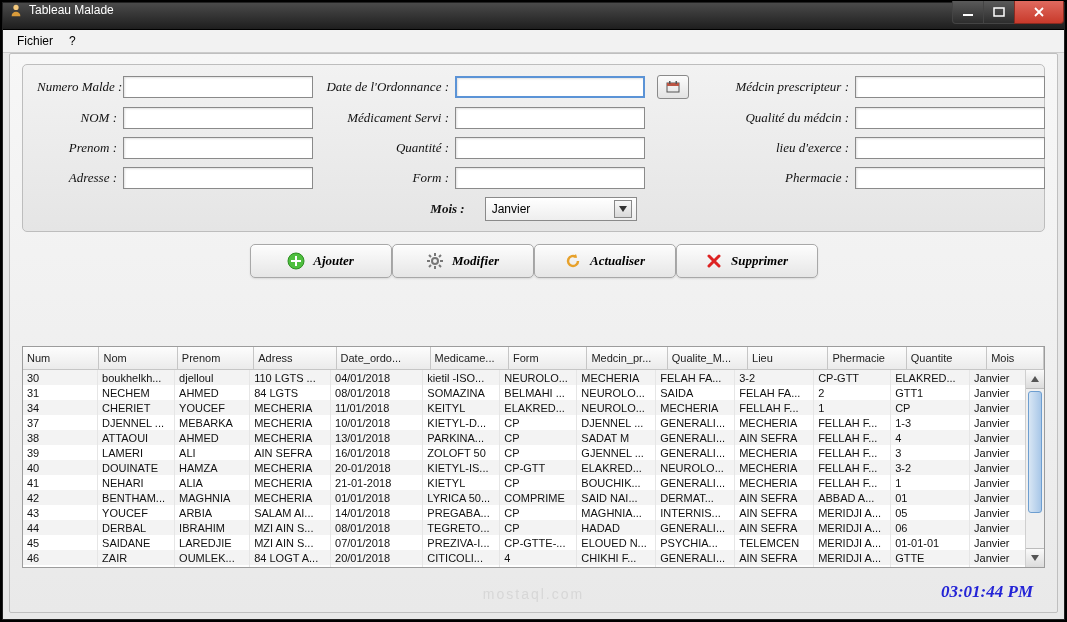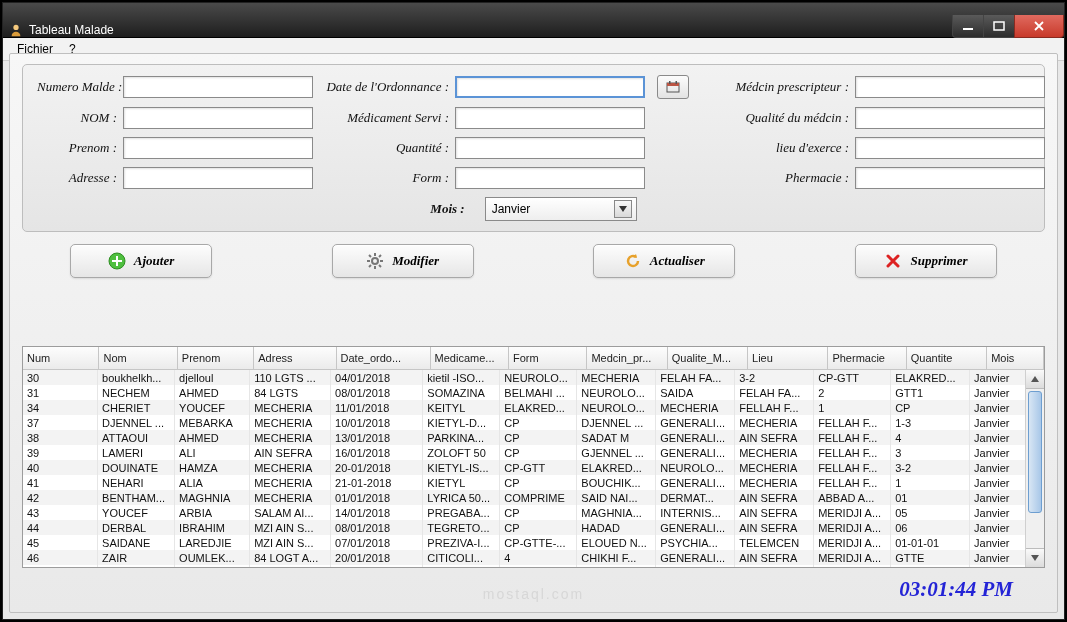--- a/index.html
+++ b/index.html
@@ -1,54 +1,54 @@
 <!DOCTYPE html>
 <html><head>
 <meta charset="utf-8">
 <style>
 html,body{margin:0;padding:0;font-family:"Segoe UI",Tahoma,sans-serif;font-size:11px;background:#000;height:622px;width:1067px;overflow:hidden}
 .window{position:absolute;top:2px;left:2px;right:2px;bottom:2px;background:linear-gradient(180deg,#343434 0,#2a2a2a 26px,#e8e8e8 26px);border:1px solid #222;border-radius:0}
-.titlebar{height:26px;display:flex;align-items:flex-end;justify-content:space-between;padding:8px 0 0 6px;color:#fff;background:linear-gradient(180deg,#4a4a4a,#1e1e1e);border-bottom:1px solid #000}
+.titlebar{height:26px;display:flex;align-items:flex-start;justify-content:space-between;padding:0 0 0 6px;color:#fff;background:linear-gradient(180deg,#4a4a4a,#1e1e1e);border-bottom:1px solid #000}
 .title-left{display:flex;align-items:center;gap:6px;font-size:12px}
 .title-icon{width:14px;height:14px;display:inline-block}
 .title-icon svg{width:14px;height:14px}
 .win-controls{display:flex;height:22px;margin-top:-2px}
 .win-btn{width:30px;height:22px;display:flex;align-items:center;justify-content:center;border:1px solid #444;border-top:none;background:linear-gradient(180deg,#5a5a5a,#2d2d2d);color:#fff;margin-left:-1px;cursor:default}
 .win-btn.min{border-radius:0 0 0 4px}
 .win-btn.close{background:linear-gradient(180deg,#e06a5f,#c83a2b);border-color:#8a2a20;border-radius:0 0 4px 0;width:48px}
 .win-btn svg{width:12px;height:10px}
 .menubar{height:22px;background:#f2f2f2;border-bottom:1px solid #ccc;display:flex;align-items:center;padding:0 6px;font-size:12px}
 .menuitem{padding:2px 8px;cursor:default}
 .client{position:absolute;top:50px;left:6px;right:6px;bottom:6px;background:linear-gradient(180deg,#f7f7f7,#e9e9e9);border:1px solid #bfbfbf;border-radius:2px}
 .form-panel{margin:10px 12px 6px;border:1px solid #bdbdbd;border-radius:5px;background:linear-gradient(180deg,#f2f2f2,#e5e5e5);padding:10px 14px 10px 14px}
 .form-grid{display:grid;grid-template-columns:80px 190px 130px 190px 42px 150px 190px;column-gap:6px;row-gap:8px;align-items:center}
 .flabel{font-style:italic;font-family:"Times New Roman",serif;font-size:13px;text-align:right;white-space:nowrap;color:#111}
 .finput{height:22px;border:1px solid #8a8a8a;background:#fff;box-shadow:inset 1px 1px 2px rgba(0,0,0,.12);padding:0 4px;font-size:12px;width:100%;box-sizing:border-box}
 .date-btn{width:30px;height:22px;border:1px solid #8a8a8a;border-radius:3px;background:linear-gradient(180deg,#fcfcfc,#e3e3e3);display:flex;align-items:center;justify-content:center;cursor:default;margin-left:6px}
 .date-btn svg{width:14px;height:12px}
 .mois-row{display:flex;justify-content:center;align-items:center;gap:20px;margin-top:8px}
 .combo{height:22px;width:140px;border:1px solid #8a8a8a;background:linear-gradient(180deg,#fff,#eee);display:flex;align-items:center;justify-content:space-between;padding:0 4px 0 6px;font-size:12px}
 .combo .arrow{width:16px;height:16px;border:1px solid #888;background:linear-gradient(180deg,#f8f8f8,#d9d9d9);display:flex;align-items:center;justify-content:center}
-.btn-row{display:flex;gap:0;justify-content:space-between;padding:6px 60px 4px}
+.btn-row{display:flex;gap:0;justify-content:center;padding:6px 60px 4px}
 .action-btn{width:140px;height:32px;border:1px solid #a8a8a8;border-radius:5px;background:linear-gradient(180deg,#fdfdfd,#e6e6e6);display:flex;align-items:center;justify-content:center;gap:8px;font-style:italic;font-weight:bold;font-family:"Times New Roman",serif;font-size:13px;cursor:default;box-shadow:0 1px 0 #fff inset,0 1px 2px rgba(0,0,0,.1)}
 .action-btn .ic{width:18px;height:18px;display:inline-flex;align-items:center;justify-content:center}
 .grid-wrap{position:absolute;left:12px;right:12px;top:292px;bottom:44px;border:1px solid #9c9c9c;background:#fff;display:flex;flex-direction:column}
 .grid-head{display:flex;background:linear-gradient(180deg,#fdfdfd,#ebebeb);border-bottom:1px solid #c6c6c6;height:22px;flex:none}
 .grid-body{flex:1;overflow:hidden;position:relative}
 .grid-rows{position:absolute;inset:0;right:18px;overflow:hidden}
 .grid-row{display:flex;height:15px;align-items:center;font-size:11px;color:#111}
 .grid-row:nth-child(odd) .cell{background:#f3f3f3}
 .grid-row:nth-child(even) .cell{background:#fff}
 .cell{padding:0 4px;border-right:1px solid #e6e6e6;overflow:hidden;text-overflow:ellipsis;white-space:nowrap;height:100%;display:flex;align-items:center;box-sizing:border-box}
 .hcell{padding:0 4px;border-right:1px solid #c6c6c6;font-size:11px;color:#222;display:flex;align-items:center;overflow:hidden;box-sizing:border-box}
 .vscroll{position:absolute;right:0;top:0;bottom:0;width:18px;background:#f0f0f0;border-left:1px solid #cfcfcf;display:flex;flex-direction:column;align-items:center}
 .vscroll .sbtn{height:18px;width:100%;background:linear-gradient(180deg,#fafafa,#dcdcdc);border-bottom:1px solid #bcbcbc;display:flex;align-items:center;justify-content:center}
 .vscroll .sbtn:last-child{border-top:1px solid #bcbcbc;border-bottom:none;margin-top:auto}
 .vscroll .thumb{width:12px;background:linear-gradient(90deg,#d8e6f4,#a8c7e8);border:1px solid #6d9ed0;border-radius:3px;height:120px;margin-top:2px}
-.clock{position:absolute;right:44px;bottom:10px;font-family:"Times New Roman",serif;font-style:italic;font-weight:bold;font-size:21px;color:#2424d6}
+.clock{position:absolute;right:24px;bottom:10px;font-family:"Times New Roman",serif;font-style:italic;font-weight:bold;font-size:17px;color:#2424d6}
 .watermark{position:absolute;left:50%;bottom:10px;transform:translateX(-50%);color:#d7d7d7;font-size:14px;letter-spacing:2px;pointer-events:none}
 
 .c0{width:78px}.c1{width:80px}.c2{width:78px}.c3{width:84px}.c4{width:96px}.c5{width:80px}.c6{width:80px}.c7{width:82px}.c8{width:82px}.c9{width:82px}.c10{width:80px}.c11{width:82px}.c12{width:58px}
 </style>
 </head>
 <body>
 
 <div class="window">
   <div class="titlebar">
     <div class="title-left">

